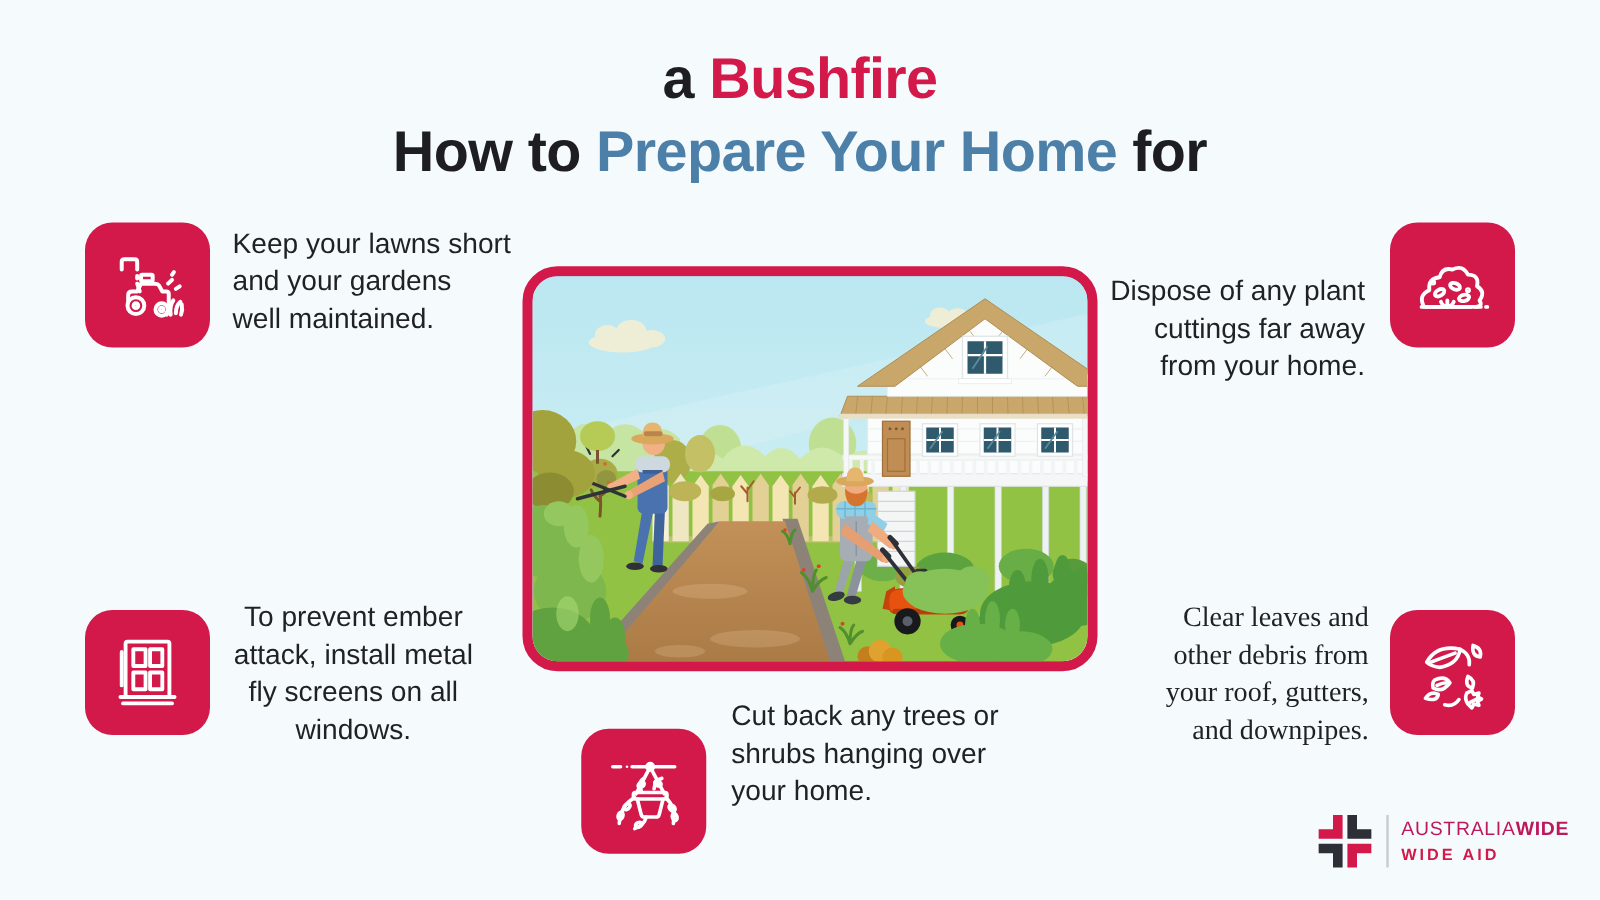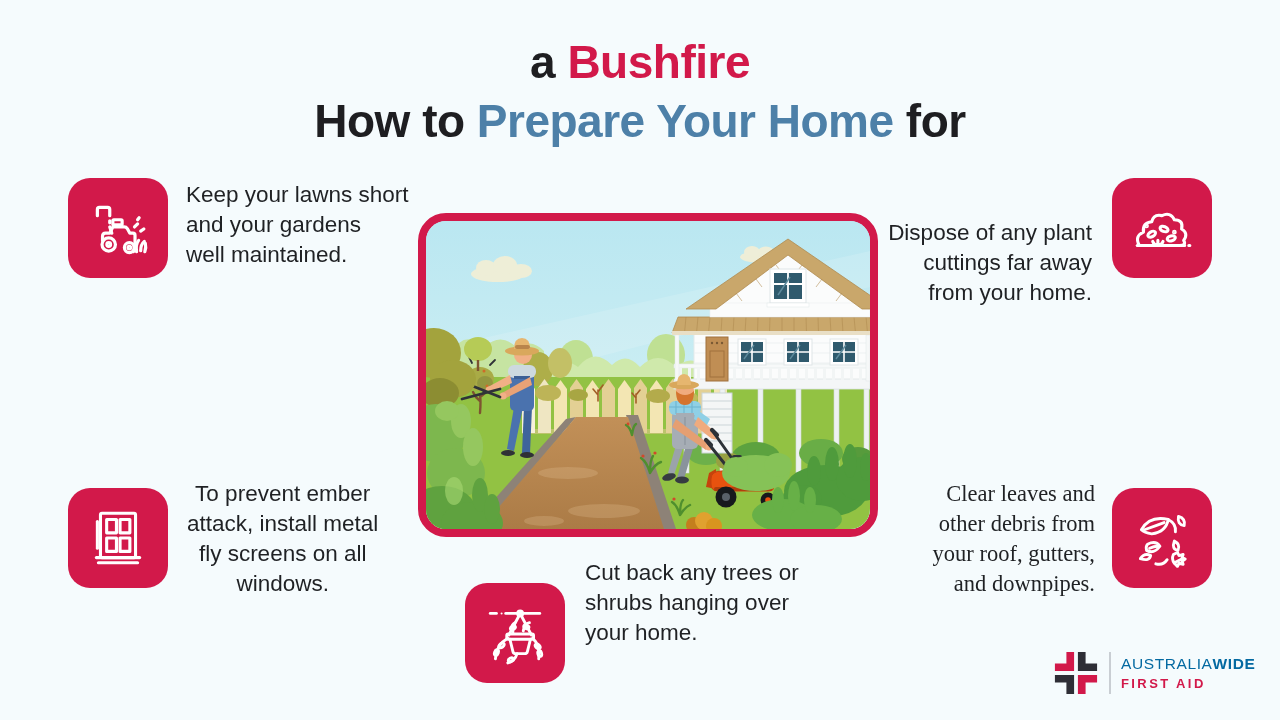--- a/index.html
+++ b/index.html
@@ -23,21 +23,21 @@
     position:absolute;font-size:22.5px;line-height:30px;color:#1f2124;
     white-space:pre-line;
   }
   .tip-text.right{text-align:right}
   .illus{
     position:absolute;left:418px;top:213px;width:444px;height:308px;
     border:8px solid #d2194a;border-radius:28px;overflow:hidden;background:#bde8f1;
   }
   .logo{position:absolute;left:1053px;top:650px;display:flex;align-items:center;}
   .logo-divider{width:2px;height:42px;background:#c9ced3;margin:0 10px;}
-  .logo-line1{font-size:15.5px;color:#0369a1;letter-spacing:.6px;font-weight:400;white-space:nowrap;}
+  .logo-line1{font-size:15.5px;color:#be185d;letter-spacing:.6px;font-weight:400;white-space:nowrap;}
   .logo-line1 b{font-weight:800;}
   .logo-line2{font-size:13px;color:#d2194a;font-weight:700;letter-spacing:2.4px;margin-top:3px;}
   svg{display:block}
 </style>
 </head>
 <body>
 
 <div class="title">
   <div><span>a </span><span class="t-red">Bushfire</span></div>
   <div><span>How to </span><span class="t-blue">Prepare Your Home</span><span> for</span></div>
@@ -458,15 +458,15 @@
 <div class="logo">
   <svg width="46" height="46" viewBox="0 0 48 48">
     <path d="M2,14 H14 V2 H22 V22 H2 Z" fill="#d2194a"></path>
     <path d="M26,2 H34 V14 H46 V22 H26 Z" fill="#2e2e36"></path>
     <path d="M2,26 H22 V46 H14 V34 H2 Z" fill="#2e2e36"></path>
     <path d="M26,26 H46 V34 H34 V46 H26 Z" fill="#d2194a"></path>
   </svg>
   <div class="logo-divider"></div>
   <div>
     <div class="logo-line1"><span>AUSTRALIA</span><b>WIDE</b></div>
-    <div class="logo-line2">FIRST AID</div>
+    <div class="logo-line2">WIDE AID</div>
   </div>
 </div>
 
 </body></html>

